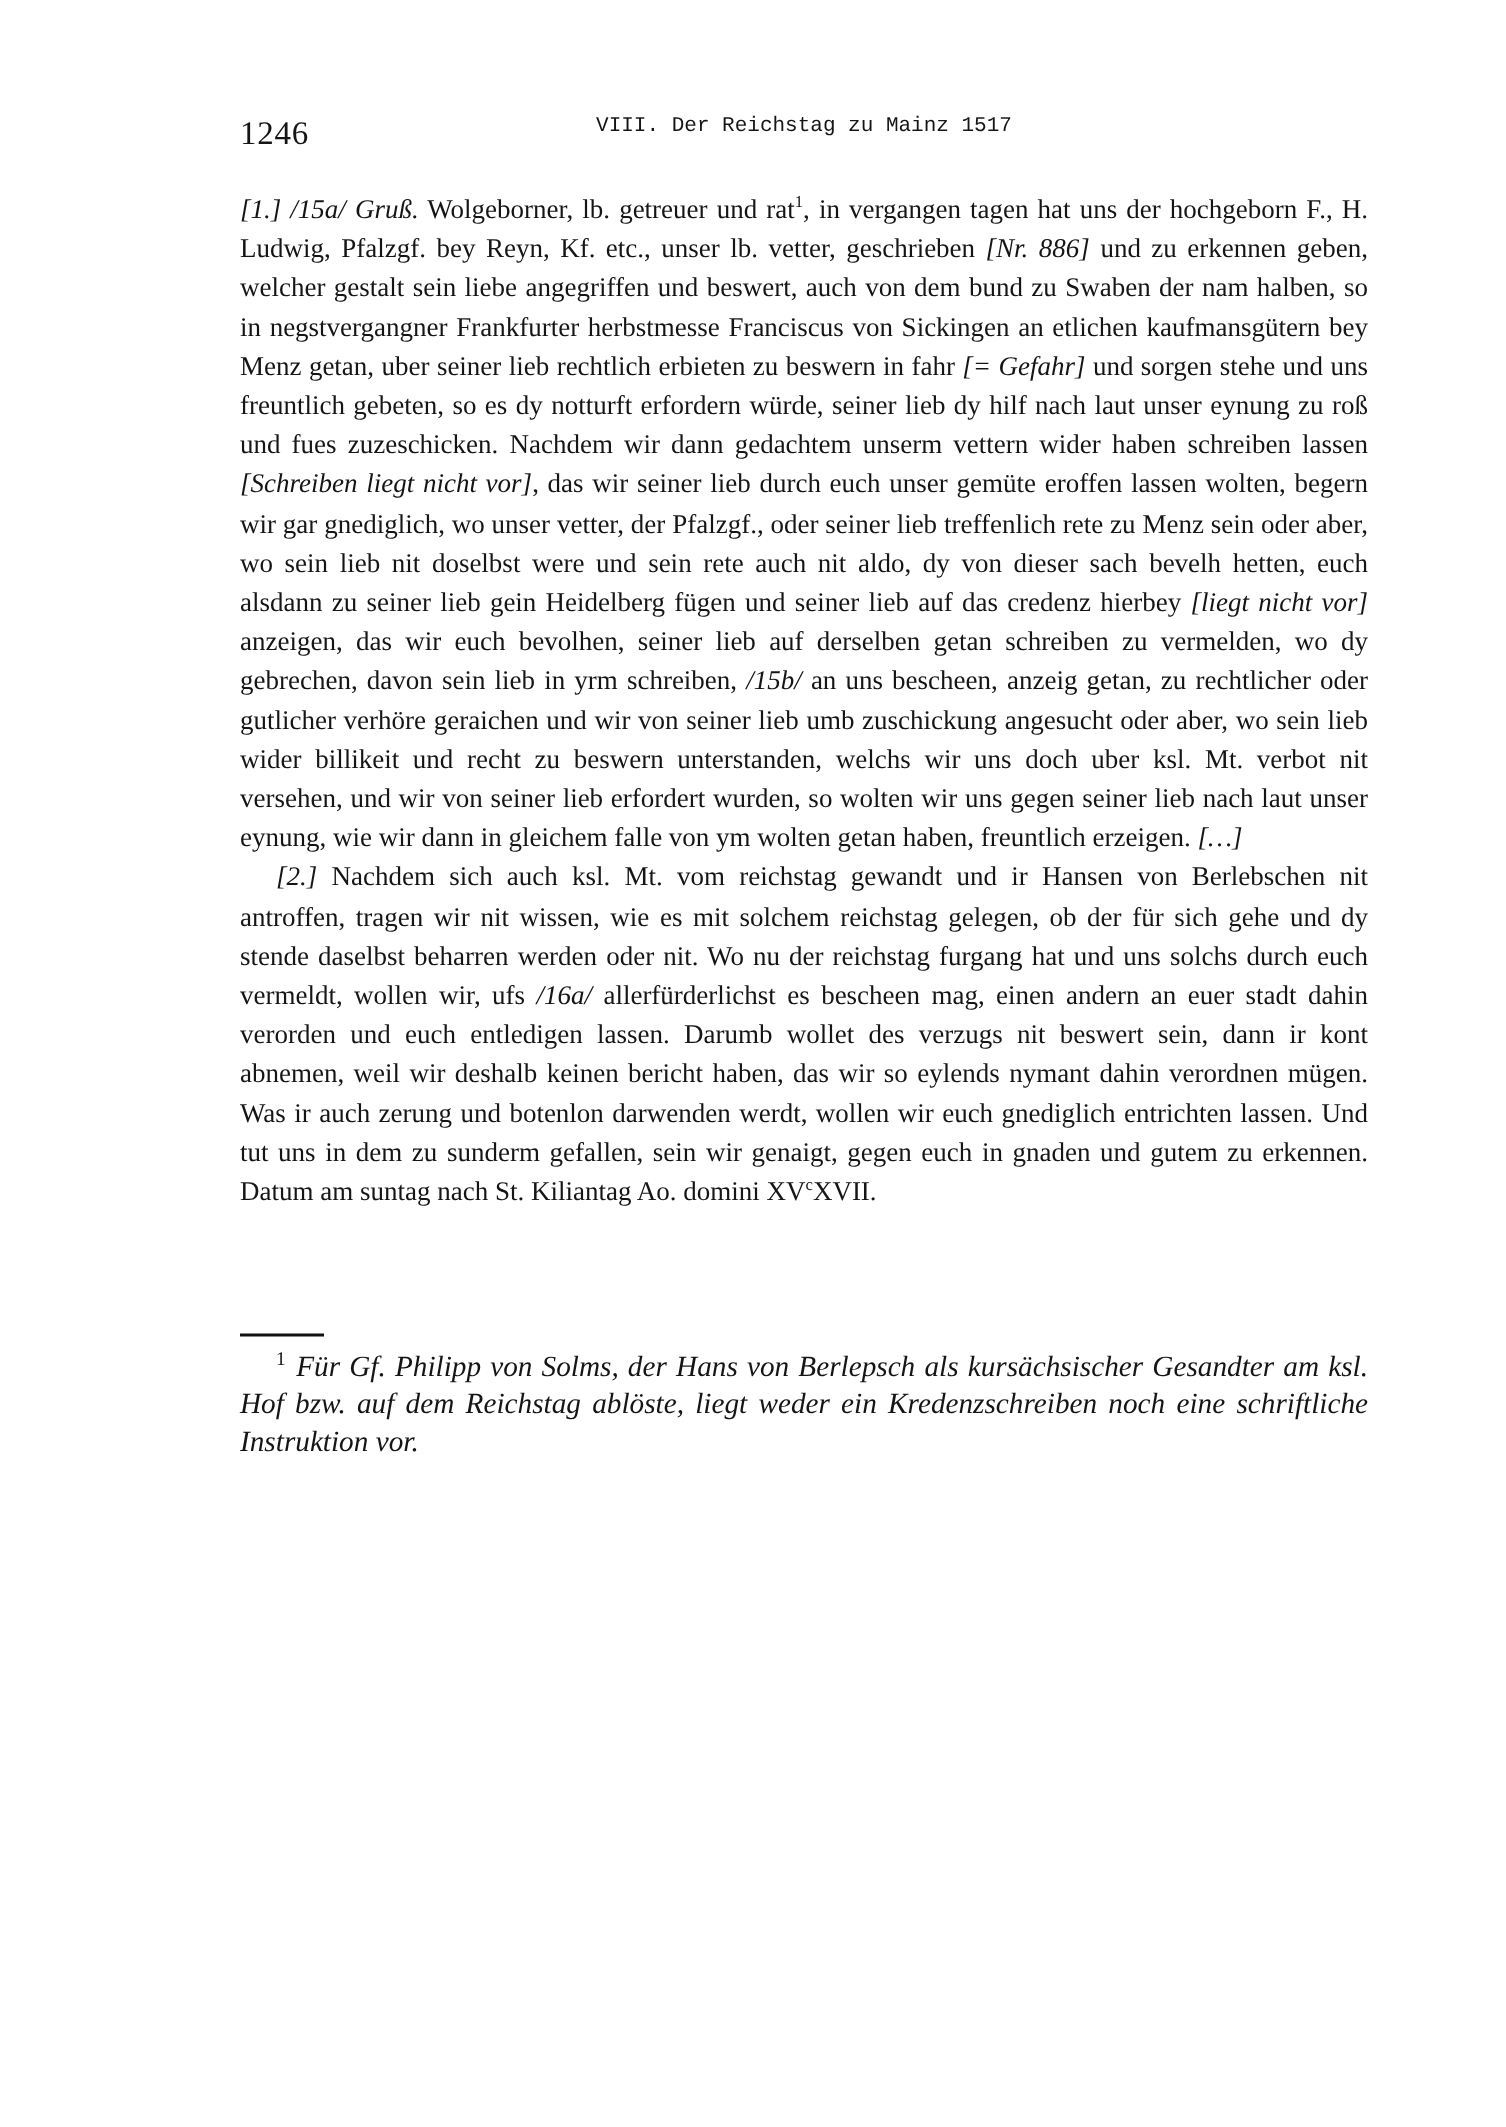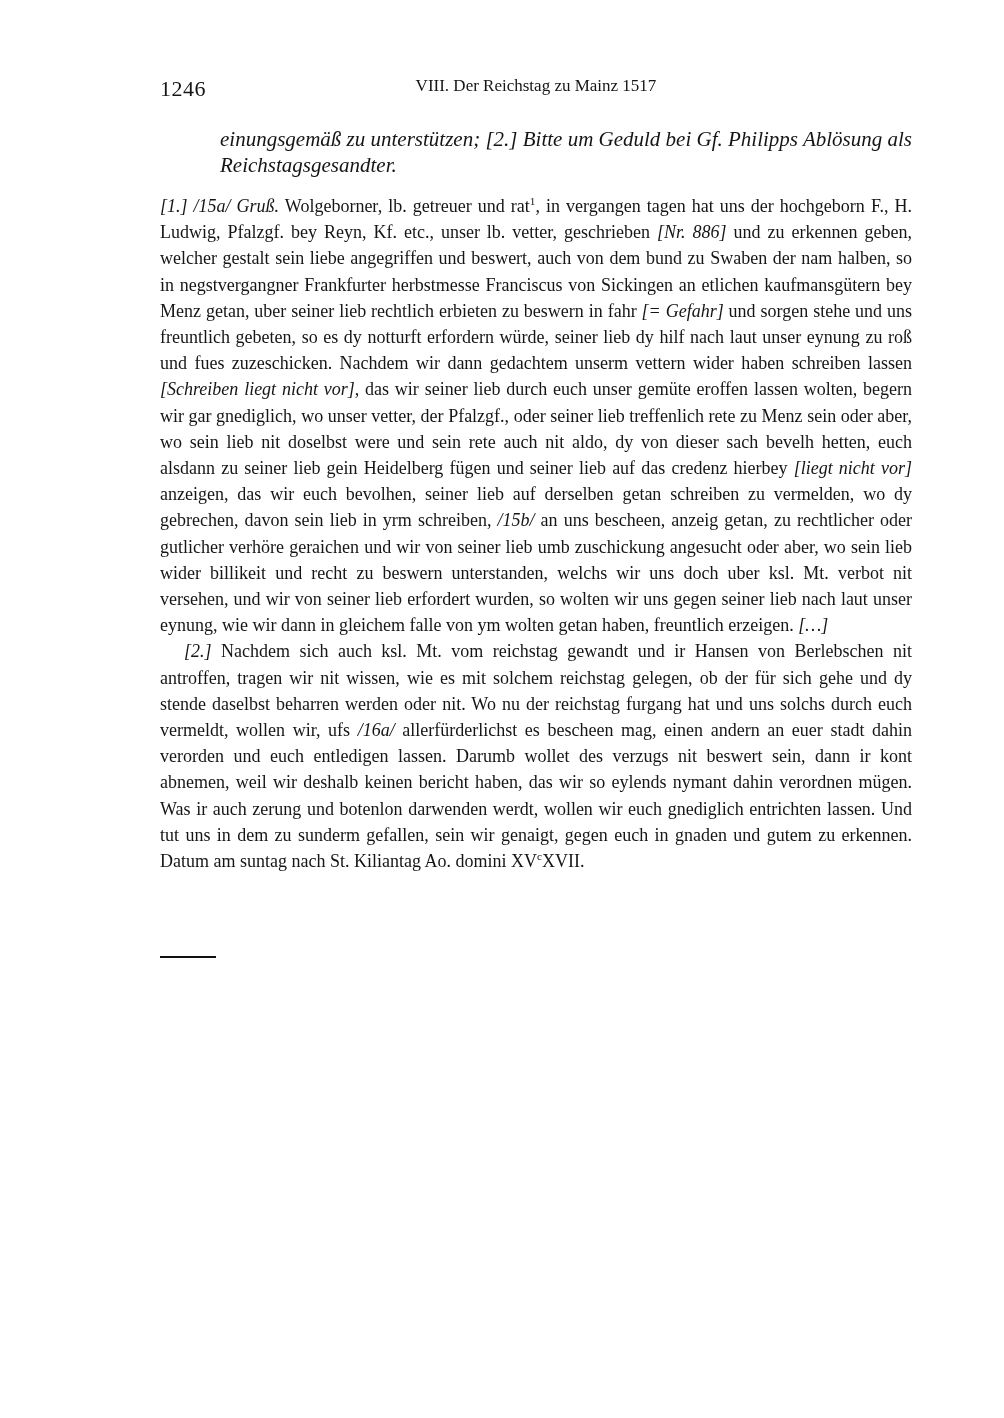--- a/index.html
+++ b/index.html
@@ -31,21 +31,22 @@
   }
   .pagenum {
     position: absolute;
     left: 0;
     top: 0;
     font-size: 22px;
     letter-spacing: 0.5px;
   }
   .runhead {
     text-align: center;
-    font-size: 17px;
+    font-size: 14px;
+    font-family: Liberation Mono, monospace;
   }
   .regest-block {
     margin-left: 60px;
   }
   .regest {
     margin: 0;
     font-style: italic;
     font-size: 21px;
     line-height: 26px;
     text-align: justify;
@@ -105,26 +106,28 @@
 
 <div class="page">
   <div class="content">
 
     <header class="page-header">
       <span class="pagenum">1246</span>
       <div class="runhead">VIII. Der Reichstag zu Mainz 1517</div>
     </header>
 
     <section class="regest-block">
-      <p class="regest">einungsgemäß zu unterstützen; [2.] Bitte um Geduld bei Gf. Philipps Ablösung als Reichstagsgesandter.</p>
     </section>
 
     <section class="body-text">
       <p class="para para-1"><span class="italic">[1.] /15a/ Gruß.</span><span> Wolgeborner, lb. getreuer und rat</span><span class="sup">1</span><span>, in vergangen tagen hat uns der hochgeborn F., H. Ludwig, Pfalzgf. bey Reyn, Kf. etc., unser lb. vetter, geschrieben </span><span class="italic">[Nr. 886]</span><span> und zu erkennen geben, welcher gestalt sein liebe angegriffen und beswert, auch von dem bund zu Swaben der nam halben, so in negstvergangner Frankfurter herbstmesse Franciscus von Sickingen an etlichen kaufmansgütern bey Menz getan, uber seiner lieb rechtlich erbieten zu beswern in fahr </span><span class="italic">[= Gefahr]</span><span> und sorgen stehe und uns freuntlich gebeten, so es dy notturft erfordern würde, seiner lieb dy hilf nach laut unser eynung zu roß und fues zuzeschicken. Nachdem wir dann gedachtem unserm vettern wider haben schreiben lassen </span><span class="italic">[Schreiben liegt nicht vor]</span><span>, das wir seiner lieb durch euch unser gemüte eroffen lassen wolten, begern wir gar gnediglich, wo unser vetter, der Pfalzgf., oder seiner lieb treffenlich rete zu Menz sein oder aber, wo sein lieb nit doselbst were und sein rete auch nit aldo, dy von dieser sach bevelh hetten, euch alsdann zu seiner lieb gein Heidelberg fügen und seiner lieb auf das credenz hierbey </span><span class="italic">[liegt nicht vor]</span><span> anzeigen, das wir euch bevolhen, seiner lieb auf derselben getan schreiben zu vermelden, wo dy gebrechen, davon sein lieb in yrm schreiben, </span><span class="italic">/15b/</span><span> an uns bescheen, anzeig getan, zu rechtlicher oder gutlicher verhöre geraichen und wir von seiner lieb umb zuschickung angesucht oder aber, wo sein lieb wider billikeit und recht zu beswern unterstanden, welchs wir uns doch uber ksl. Mt. verbot nit versehen, und wir von seiner lieb erfordert wurden, so wolten wir uns gegen seiner lieb nach laut unser eynung, wie wir dann in gleichem falle von ym wolten getan haben, freuntlich erzeigen. </span><span class="italic">[…]</span></p>
       <p class="para para-2"><span class="italic">[2.]</span><span> Nachdem sich auch ksl. Mt. vom reichstag gewandt und ir Hansen von Berlebschen nit antroffen, tragen wir nit wissen, wie es mit solchem reichstag gelegen, ob der für sich gehe und dy stende daselbst beharren werden oder nit. Wo nu der reichstag furgang hat und uns solchs durch euch vermeldt, wollen wir, ufs </span><span class="italic">/16a/</span><span> allerfürderlichst es bescheen mag, einen andern an euer stadt dahin verorden und euch entledigen lassen. Darumb wollet des verzugs nit beswert sein, dann ir kont abnemen, weil wir deshalb keinen bericht haben, das wir so eylends nymant dahin verordnen mügen. Was ir auch zerung und botenlon darwenden werdt, wollen wir euch gnediglich entrichten lassen. Und tut uns in dem zu sunderm gefallen, sein wir genaigt, gegen euch in gnaden und gutem zu erkennen. Datum am suntag nach St. Kiliantag Ao. domini XV</span><span class="sup">c</span><span>XVII.</span></p>
     </section>
 
     <footer class="footnote-area">
       <div class="fn-rule"></div>
+      <p class="footnote">
+        <span class="fn-marker">1</span><span class="fn-text">Für Gf. Philipp von Solms, der Hans von Berlepsch als kursächsischer Gesandter am ksl. Hof bzw. auf dem Reichstag ablöste, liegt weder ein Kredenzschreiben noch eine schriftliche Instruktion vor.</span>
+      </p>
     </footer>
 
   </div>
 </div>
 
 </body></html>

